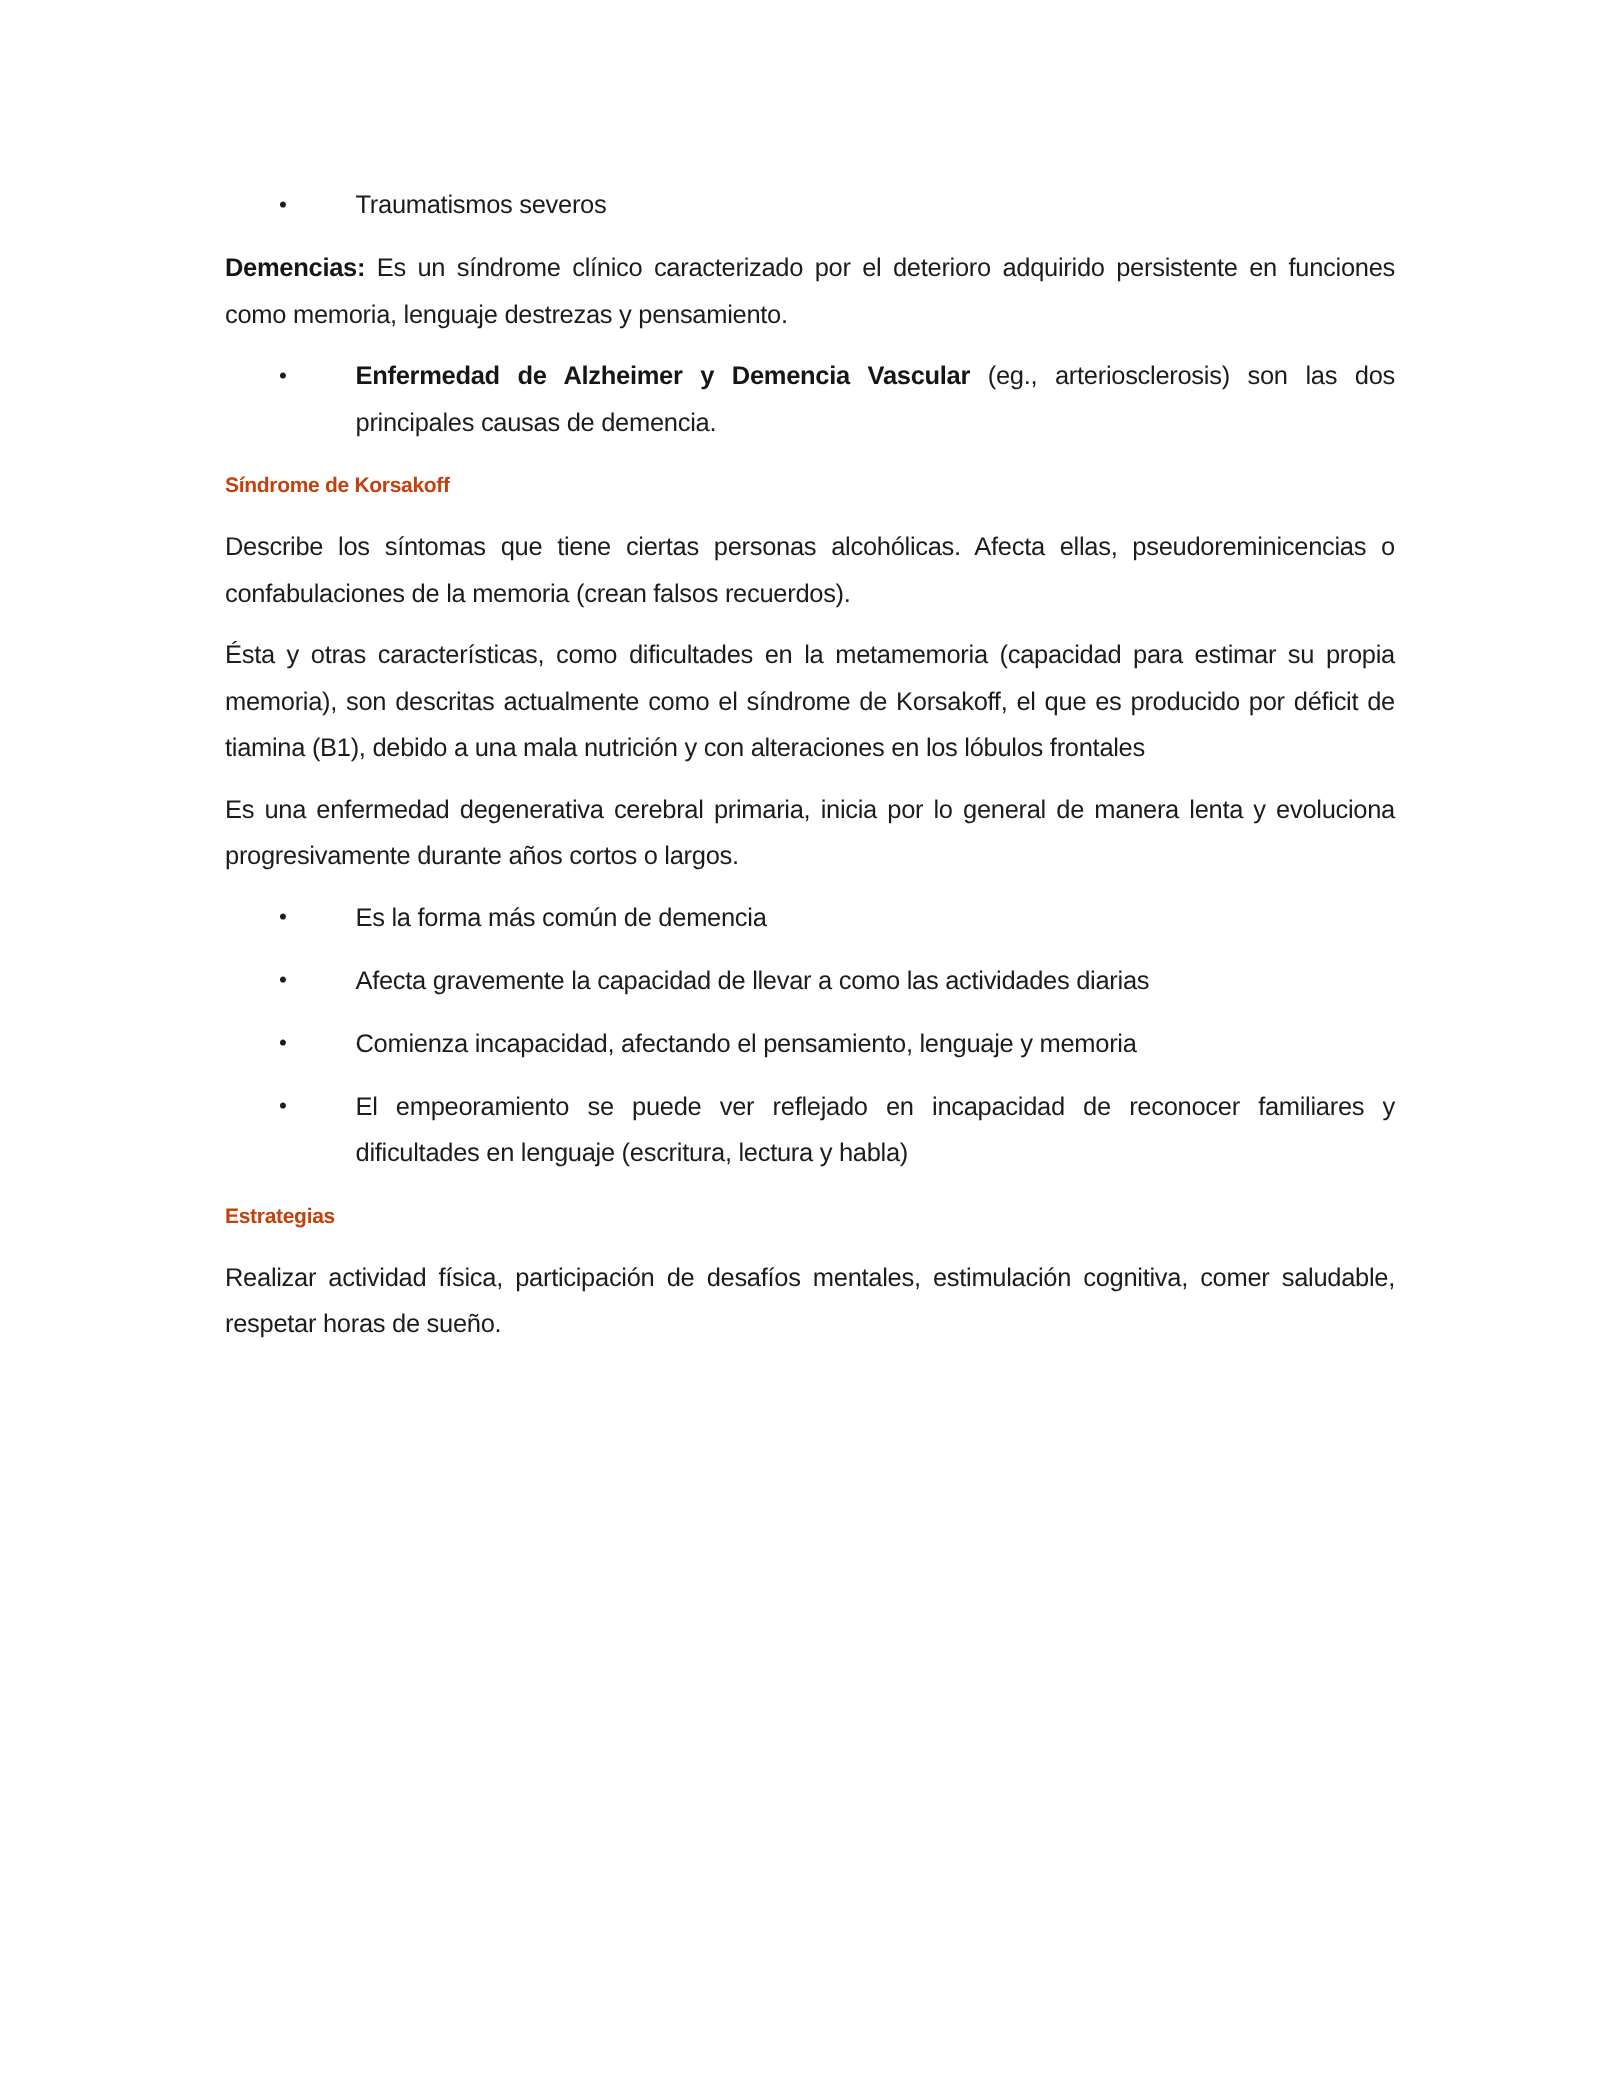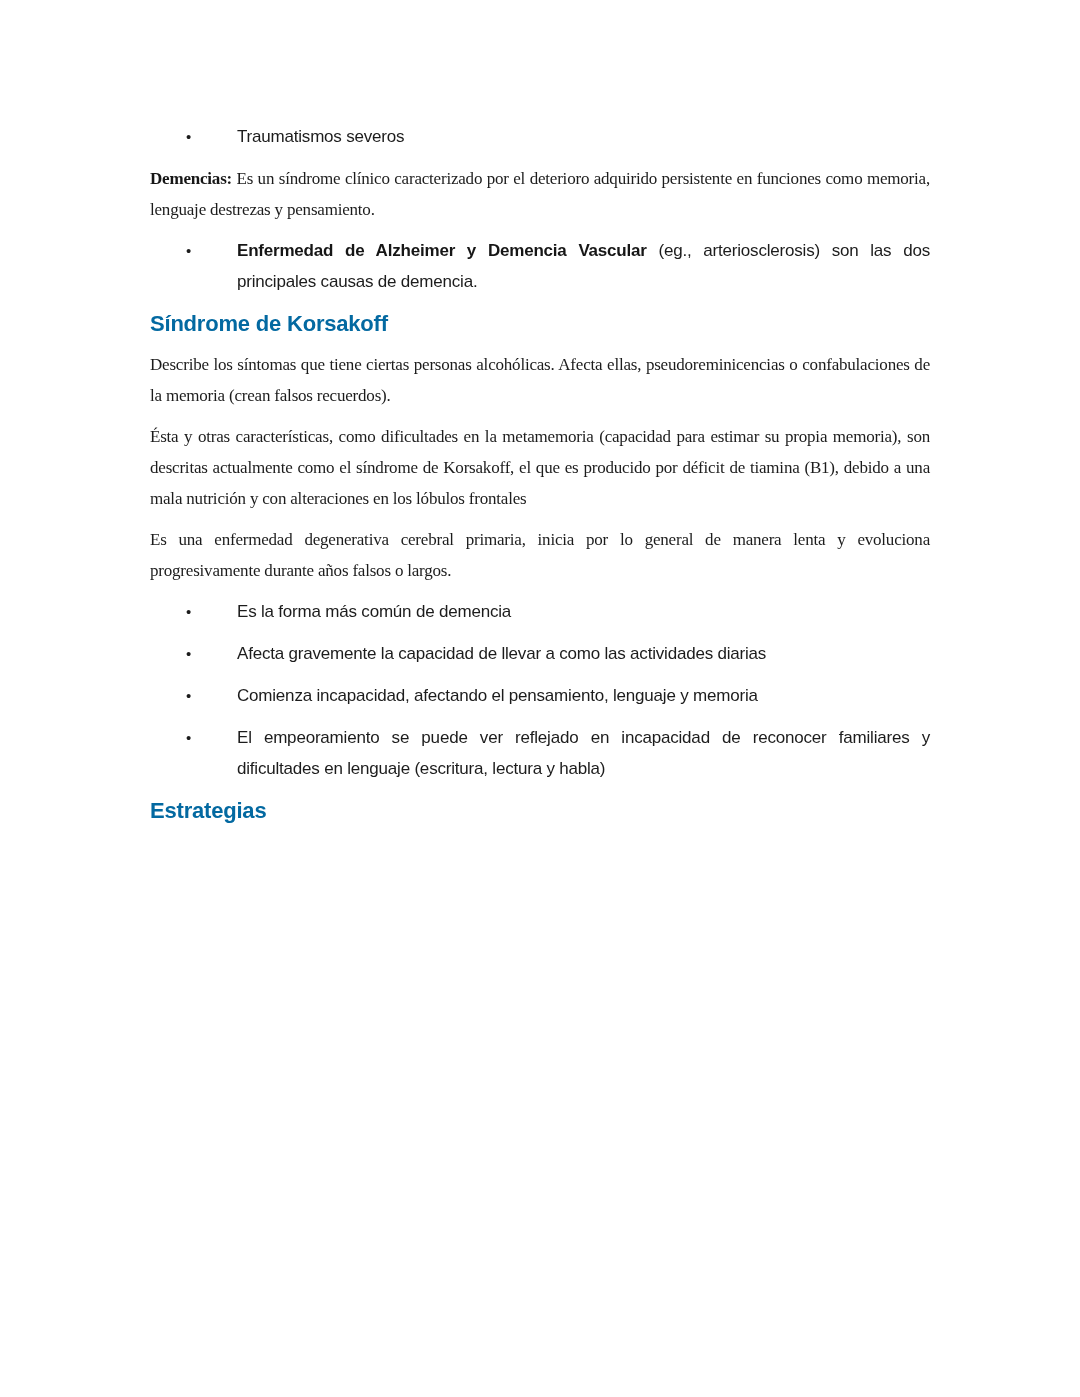--- a/index.html
+++ b/index.html
@@ -20,28 +20,27 @@
   }
   .doc {
     width: 780px;
     font-size: 17px;
     line-height: 31px;
     letter-spacing: -0.2px;
   }
   p.para {
     text-align: justify;
     margin-bottom: 10px;
-    font-family: Liberation Serif, serif;
   }
   h2.heading {
-    font-size: 22px;
+    font-size: 14px;
     font-weight: bold;
     line-height: 31px;
     margin-bottom: 10px;
-    color: #0369a1;
+    color: #c2410c;
   }
   .bullet {
     display: flex;
     padding-left: 36px;
     margin-bottom: 11px;
   }
   .bullet .dot {
     width: 27px;
     flex-shrink: 0;
     font-size: 15px;
@@ -71,21 +70,21 @@
       <span class="btext"><strong>Enfermedad de Alzheimer y Demencia Vascular</strong><span> (eg., arteriosclerosis) son las dos principales causas de demencia.</span></span>
     </div>
 
     <h2 class="heading">Síndrome de Korsakoff</h2>
 
     <p class="para">Describe los síntomas que tiene ciertas personas alcohólicas. Afecta ellas, pseudoreminicencias o confabulaciones de la memoria (crean falsos recuerdos).</p>
 
     <p class="para">Ésta y otras características, como dificultades en la metamemoria (capacidad para estimar su propia memoria), son descritas actualmente como el síndrome de Korsakoff, el que es producido por déficit de tiamina (B1), debido a una mala nutrición y con alteraciones en los lóbulos frontales</p>
 
 
-    <p class="para">Es una enfermedad degenerativa cerebral primaria, inicia por lo general de manera lenta y evoluciona progresivamente durante años falsos o largos.</p>
+    <p class="para">Es una enfermedad degenerativa cerebral primaria, inicia por lo general de manera lenta y evoluciona progresivamente durante años cortos o largos.</p>
 
     <div class="bullet">
       <span class="dot">•</span>
       <span class="btext">Es la forma más común de demencia</span>
     </div>
 
     <div class="bullet">
       <span class="dot">•</span>
       <span class="btext">Afecta gravemente la capacidad de llevar a como las actividades diarias</span>
     </div>
@@ -95,15 +94,16 @@
       <span class="btext">Comienza incapacidad, afectando el pensamiento, lenguaje y memoria</span>
     </div>
 
     <div class="bullet">
       <span class="dot">•</span>
       <span class="btext">El empeoramiento se puede ver reflejado en incapacidad de reconocer familiares y dificultades en lenguaje (escritura, lectura y habla)</span>
     </div>
 
     <h2 class="heading">Estrategias</h2>
 
+    <p class="para">Realizar actividad física, participación de desafíos mentales, estimulación cognitiva, comer saludable, respetar horas de sueño.</p>
 
   </div>
 </div>
 
 </body></html>

